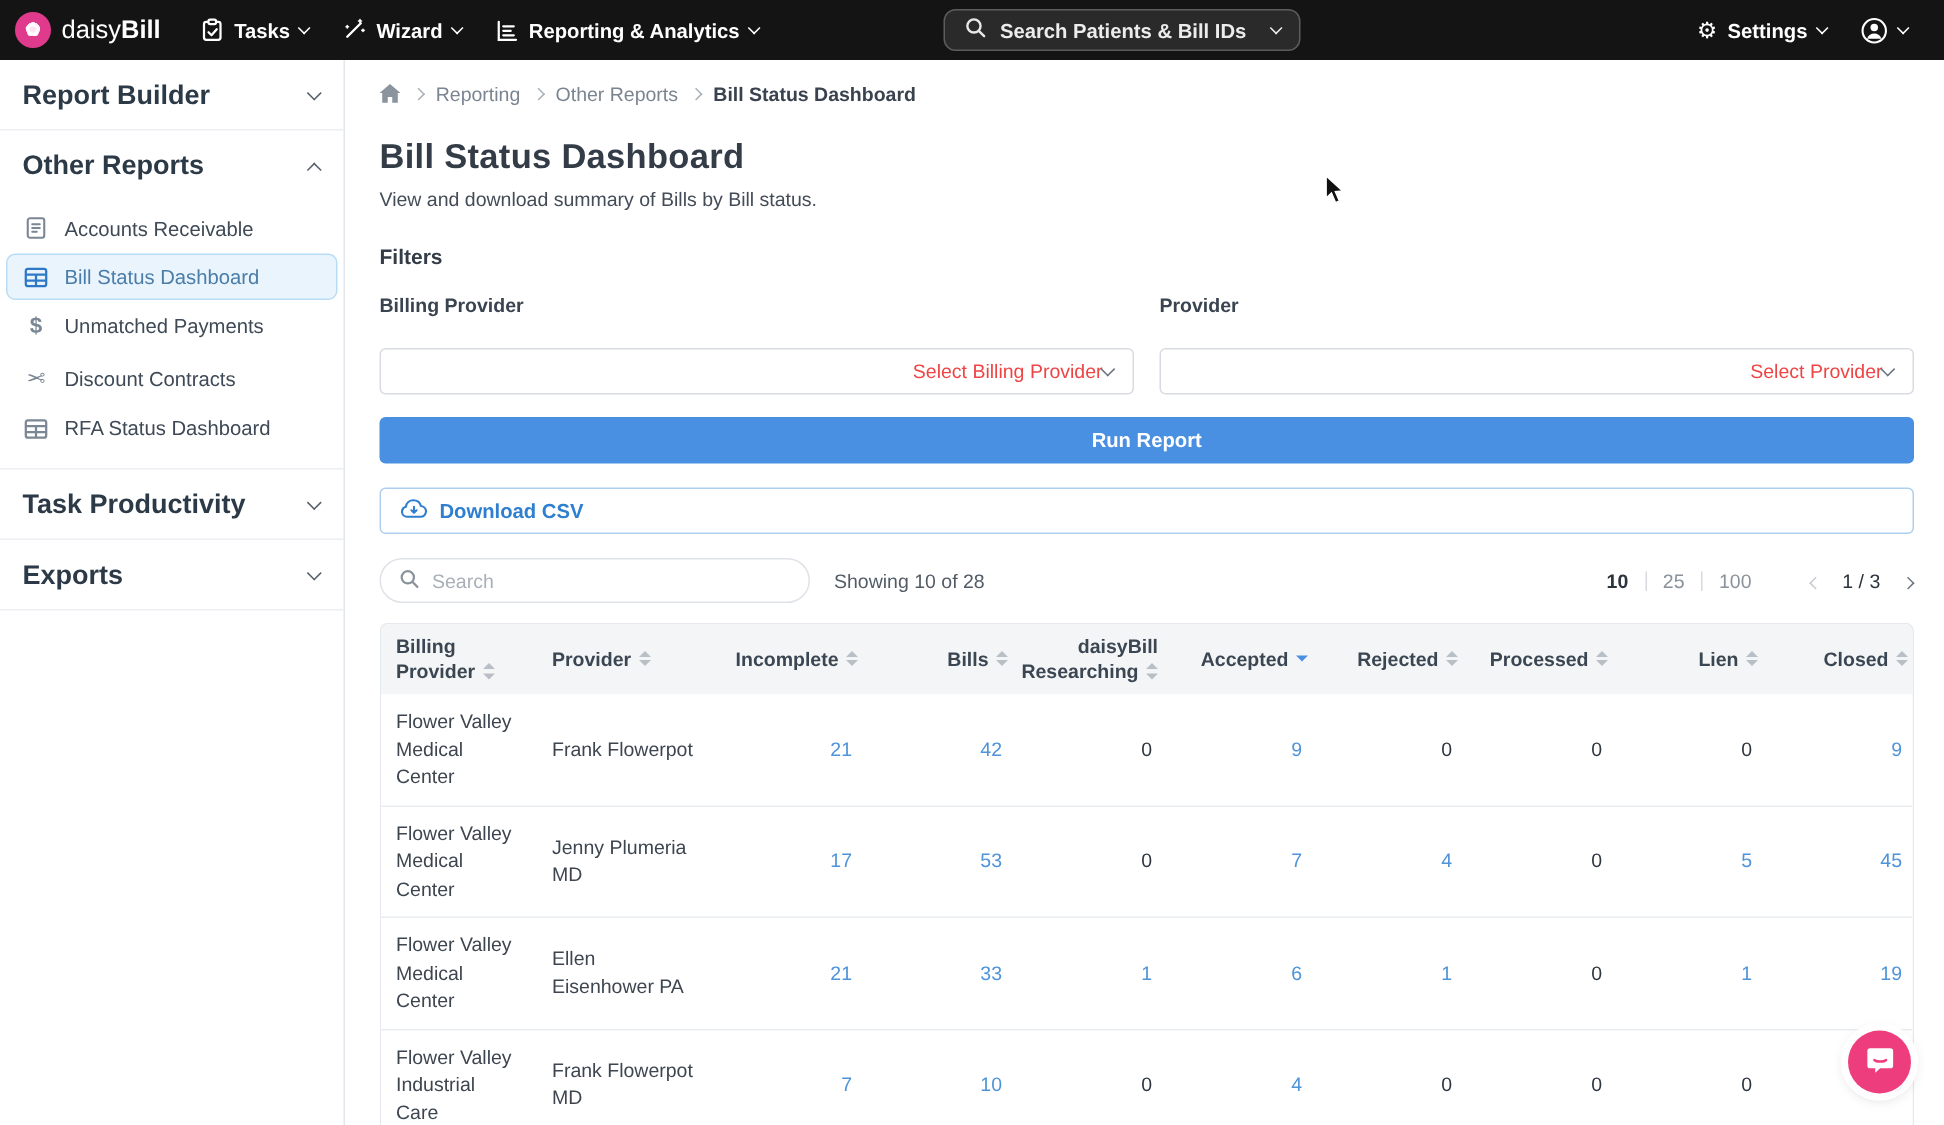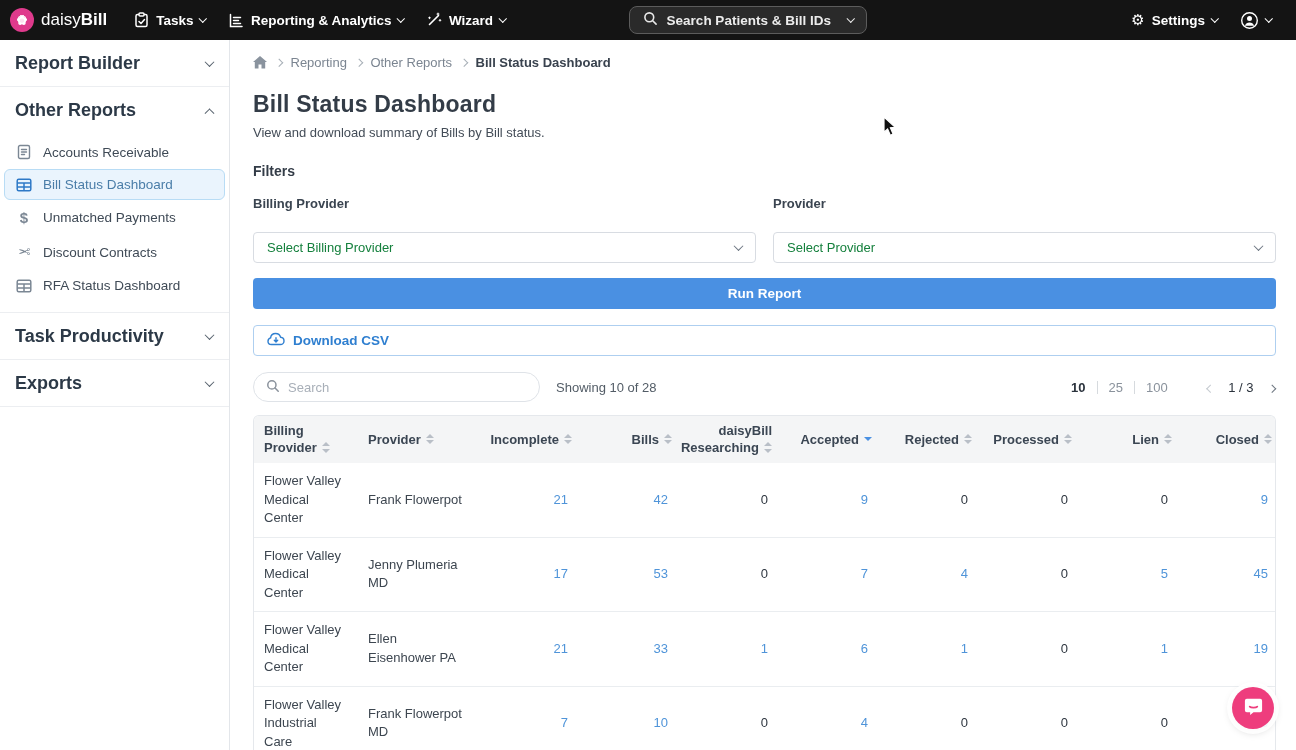--- a/index.html
+++ b/index.html
@@ -54,21 +54,21 @@
   .breadcrumb .crumb-link { cursor:pointer; }
   .breadcrumb .current { color:#39424e; font-weight:600; }
   .breadcrumb .chev { color:#a9b0b8; }
   .home-icon { color:#8a939e; display:flex; cursor:pointer; }
   .page-title { margin-top:21px; font-size:23px; font-weight:700; color:#333c47; letter-spacing:.2px; }
   .page-sub { margin-top:7px; font-size:13px; color:#434c57; }
   .filters-heading { margin-top:23px; font-size:14px; font-weight:700; color:#333c47; }
   .filter-grid { display:grid; grid-template-columns:1fr 1fr; column-gap:17px; margin-top:17px; }
   .filter-label { font-size:13px; font-weight:700; color:#3a4450; margin-bottom:21px; }
   .select { height:31px; border:1px solid #d8dce2; border-radius:4px; display:flex; align-items:center;
-    justify-content:space-between; padding:0 13px; font-size:13px; color:#15803d; background:#fff; cursor:pointer; }
+    justify-content:flex-end; padding:0 13px; font-size:13px; color:#ef4444; background:#fff; cursor:pointer; }
   .select .chev { color:#6b7480; }
   .btn-row { margin-top:15px; display:flex; gap:16px;flex-direction:column; }
   .btn-primary { background:#4a90e2; color:#fff; font-size:13.5px; font-weight:700; border:none;
     border-radius:4px; padding:0 15px; height:31px; cursor:pointer; font-family:inherit; }
   .btn-outline { background:#fff; color:#2f7fd0; border:1px solid #aecff0; border-radius:4px; font-size:13.5px;
     font-weight:700; display:flex; gap:8px; align-items:center; padding:0 13px; height:31px; cursor:pointer;
     font-family:inherit; }
   
   .controls { margin-top:16px; display:flex; align-items:center; }
   .search-pill { width:287px; height:30px; border:1px solid #dfe3e8; border-radius:15px; display:flex;
@@ -126,36 +126,36 @@
           <rect x="2" y="2.5" width="11" height="12" rx="1.5"></rect>
           <rect x="5" y="1" width="5" height="3" rx="1" fill="#141414"></rect>
           <path d="M5 9.5l2 2 3.5-4" stroke-linecap="round" stroke-linejoin="round"></path>
         </svg>
       </span>
     <span>Tasks</span>
     <span class="chev sm"></span>
   </div>
   <div class="nav-item">
     <span>
+        <svg width="16" height="16" viewBox="0 0 16 16" fill="none" stroke="#fff" stroke-width="1.6">
+          <path d="M12.5 3.5l-9 9" stroke-linecap="round"></path>
+          <path d="M12 1v2M11 2h2M3.5 5v1.6M2.7 5.8h1.6M14 7.5v1.5M13.2 8.2h1.6" stroke-width="1.1" stroke-linecap="round"></path>
+        </svg>
+      </span>
+    <span>Wizard</span>
+    <span class="chev sm"></span>
+  </div>
+  <div class="nav-item">
+    <span>
         <svg width="16" height="15" viewBox="0 0 16 15" fill="none" stroke="#fff" stroke-width="1.5">
           <path d="M2.5 1.5v12h11.5" stroke-linecap="round"></path>
           <path d="M5.5 4.5h7M5.5 7.5h5M5.5 10.5h7" stroke-linecap="round"></path>
         </svg>
       </span>
     <span>Reporting &amp; Analytics</span>
-    <span class="chev sm"></span>
-  </div>
-  <div class="nav-item">
-    <span>
-        <svg width="16" height="16" viewBox="0 0 16 16" fill="none" stroke="#fff" stroke-width="1.6">
-          <path d="M12.5 3.5l-9 9" stroke-linecap="round"></path>
-          <path d="M12 1v2M11 2h2M3.5 5v1.6M2.7 5.8h1.6M14 7.5v1.5M13.2 8.2h1.6" stroke-width="1.1" stroke-linecap="round"></path>
-        </svg>
-      </span>
-    <span>Wizard</span>
     <span class="chev sm"></span>
   </div>
   <div class="nav-search">
     <span><svg width="15" height="15" viewBox="0 0 15 15" fill="none" stroke="#e8e8e8" stroke-width="1.6">
           <circle cx="6.3" cy="6.3" r="4.4"></circle>
           <path d="M9.7 9.7l3.4 3.4" stroke-linecap="round"></path>
         </svg></span>
     <span>Search Patients &amp; Bill IDs</span>
     <span class="chev sm"></span>
   </div>

